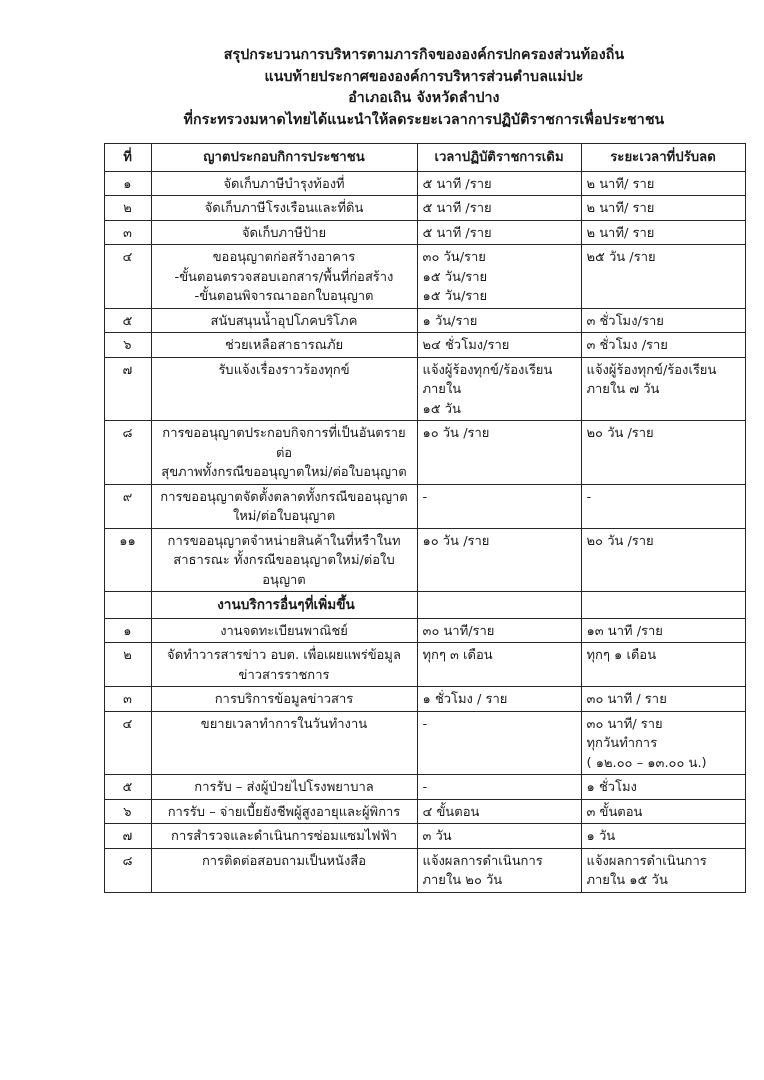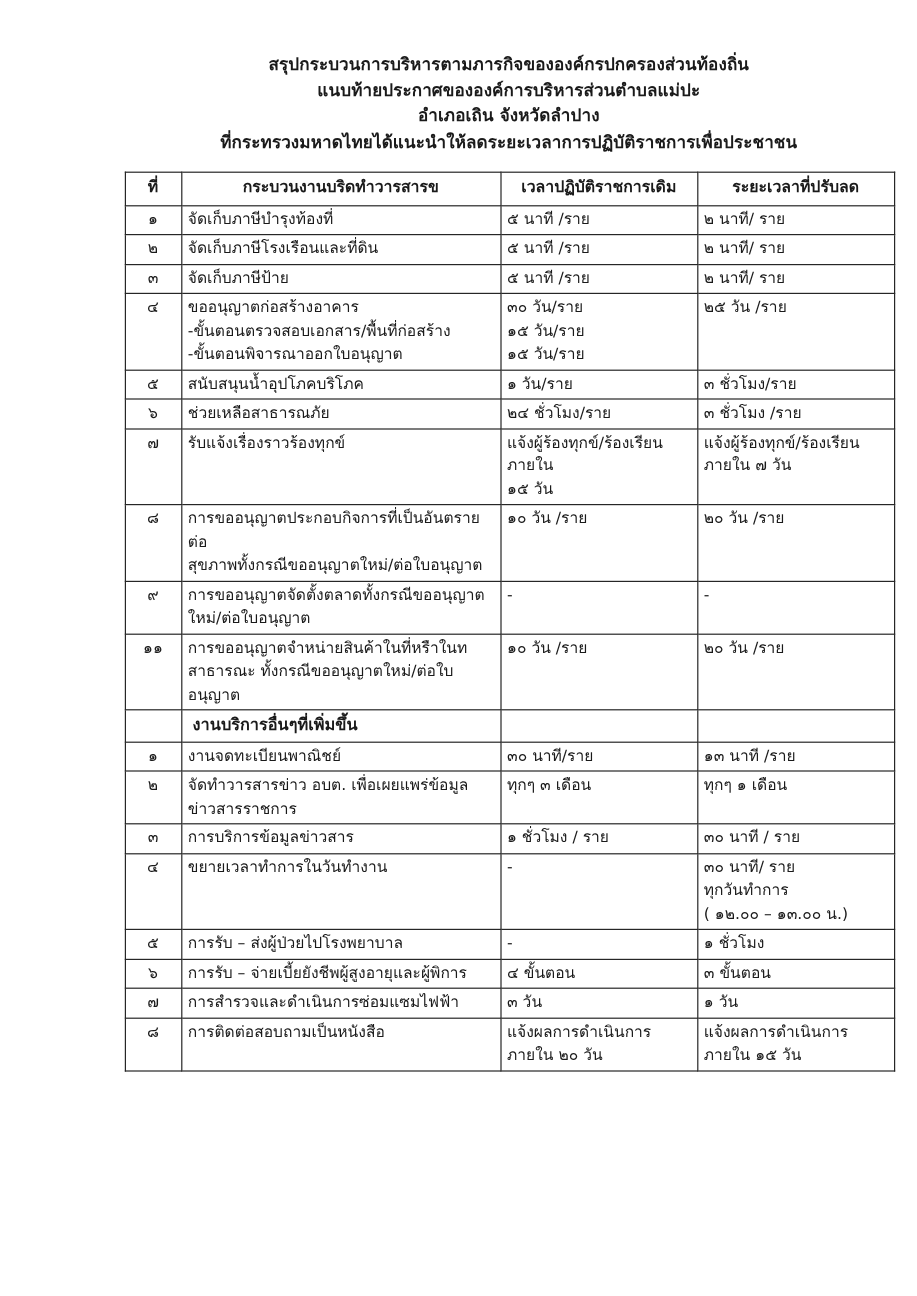--- a/index.html
+++ b/index.html
@@ -69,21 +69,21 @@
   col.c-proc  { width: 266px; }
   col.c-old   { width: 164px; }
   col.c-new   { width: 164px; }
 
   td.no {
     text-align: center;
     vertical-align: top;
     padding-top: 3px;
   }
   td.proc {
-    text-align: left;
+    text-align: center;
     padding-left: 9px;
   }
   td.old, td.new {
   }
 
   
   tr.section td {
     font-weight: 700;
     font-size: 13.6px;
     padding-top: 3px;
@@ -112,21 +112,21 @@
     <table class="svc">
       <colgroup>
         <col class="c-no">
         <col class="c-proc">
         <col class="c-old">
         <col class="c-new">
       </colgroup>
       <thead>
         <tr>
           <th>ที่</th>
-          <th>กระบวนงานบริดทำวารสารข</th>
+          <th>ญาตประกอบกิการประชาชน</th>
           <th>เวลาปฏิบัติราชการเดิม</th>
           <th>ระยะเวลาที่ปรับลด</th>
         </tr>
       </thead>
       <tbody id="tbody">
           <tr>
             <td class="no">๑</td>
             <td class="proc">
               <span class="ln">จัดเก็บภาษีบำรุงท้องที่</span>
             </td>

